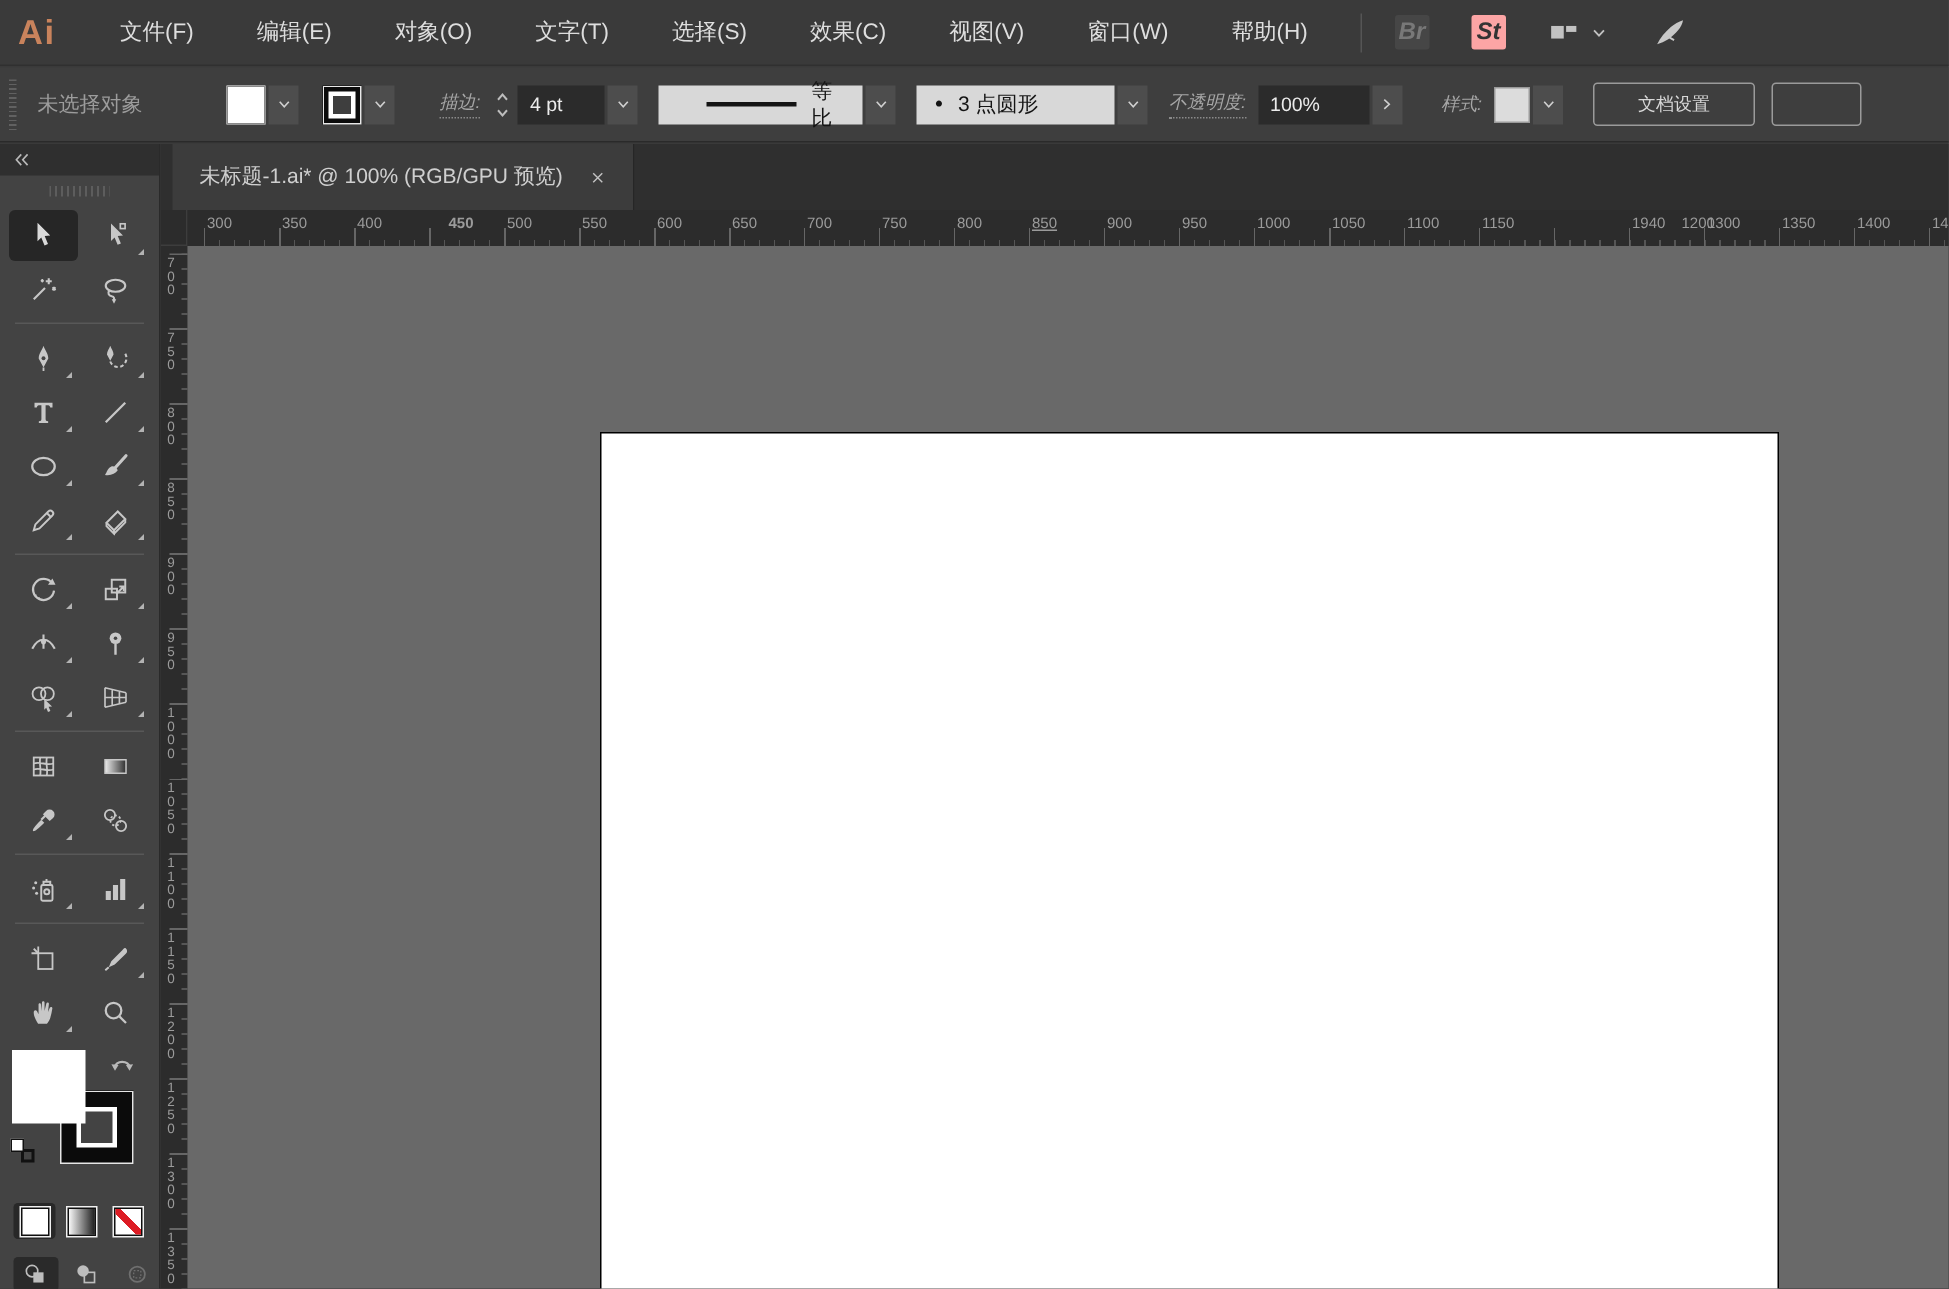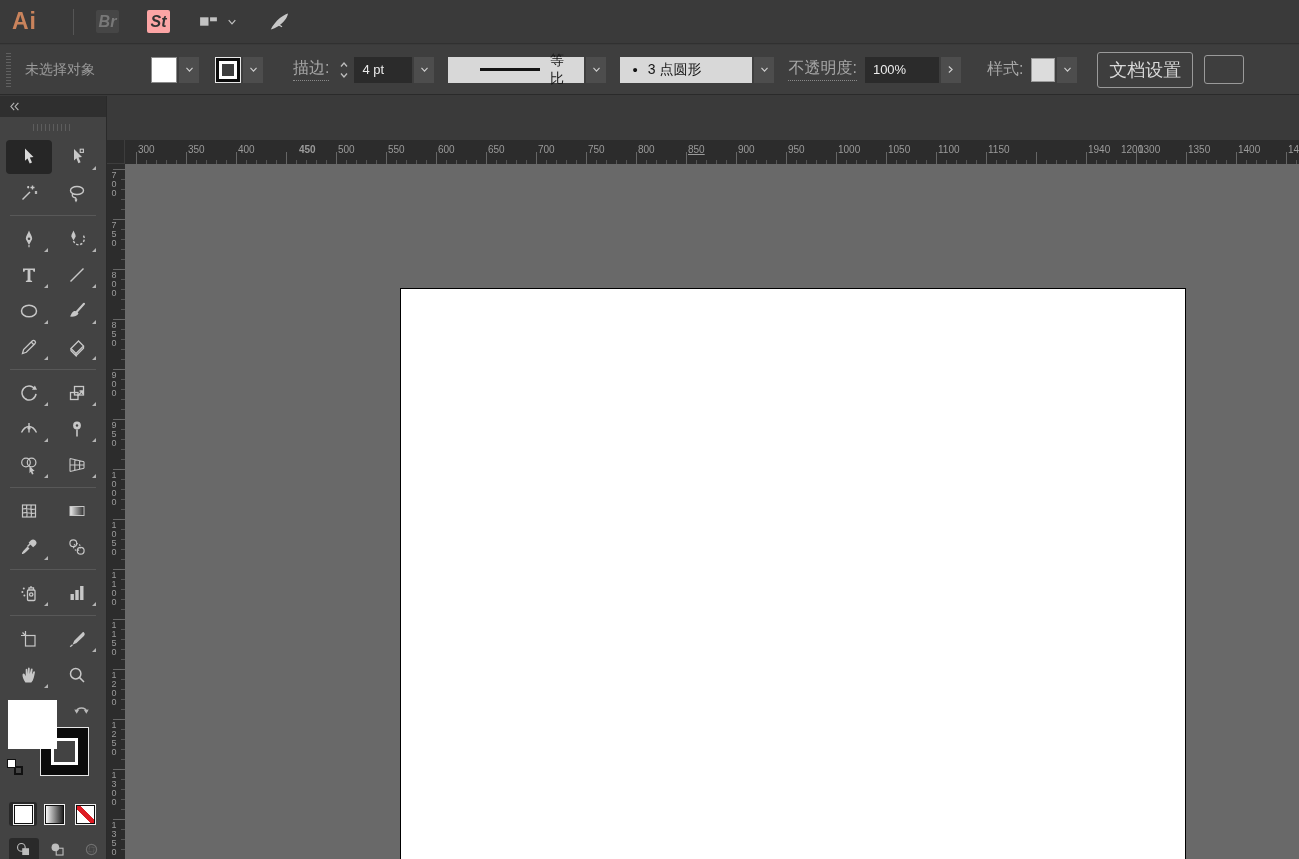--- a/index.html
+++ b/index.html
@@ -28,38 +28,38 @@
   .cb-grip { width:5px; height:34px; margin-left:6px;
     background:repeating-linear-gradient(to bottom,#616161 0 1px, transparent 1px 3px); }
   .status-text { color:#9c9c9c; font-size:14px; margin-left:14px; }
   .swatch-group { display:flex; align-items:center; }
   .swatch { width:26px; height:26px; position:relative; }
   .swatch-fill { background:#fff; box-shadow:inset 0 0 0 1px #8a8a8a; margin-left:56px; }
   .swatch-stroke { background:#0c0c0c; box-shadow:inset 0 0 0 1px #e8e8e8; margin-left:16px; }
   .swatch-stroke::after { content:''; position:absolute; inset:7px; background:#3e3e3e; box-shadow:0 0 0 3px #fff; }
   .chev-btn { width:20px; height:26px; background:#4d4d4d; display:flex; align-items:center;
     justify-content:center; margin-left:2px; color:#cfcfcf; }
-  .cb-label { color:#a6a6a6; font-size:16px; border-bottom:1px dotted #8a8a8a; padding-bottom:1px; }
+  .cb-label { color:#a6a6a6; font-size:12px; border-bottom:1px dotted #8a8a8a; padding-bottom:1px;font-style:italic; }
   .lbl-stroke { margin-left:30px; }
   .stepper { display:flex; flex-direction:column; gap:4px; margin-left:10px; color:#bdbdbd; }
   .field { background:#2b2b2b; color:#ececec; font-size:13px; height:26px; display:flex;
     align-items:center; padding:0 8px; }
   .field-stroke { width:58px; margin-left:5px; }
   .dd-light { background:#d8d8d8; color:#141414; height:26px; display:flex; align-items:center;
     font-size:14px; padding:0 10px; }
   .dd-profile { margin-left:14px; width:136px;padding-left:32px; }
   .profile-line { width:68px; height:3px; background:#141414; margin-right:10px; }
   .dd-brush { margin-left:14px; width:132px; }
   .brush-dot { font-size:15px; margin:0 10px 0 2px; }
   .lbl-opacity { margin-left:14px; }
   .field-opacity { width:74px; margin-left:8px; }
   .lbl-style { margin-left:26px; border-bottom:none; }
   .swatch-style { width:24px; height:24px; background:#dcdcdc; margin-left:8px; box-shadow:inset 0 0 0 1px #9a9a9a; }
-  .btn-outline { border:1px solid #9a9a9a; border-radius:3px; color:#d8d8d8; font-size:18px;
-    padding:5px 11px; margin-left:20px; white-space:nowrap; background:transparent; }
+  .btn-outline { border:1px solid #9a9a9a; border-radius:3px; color:#d8d8d8; font-size:12px;
+    padding:5px 29px; margin-left:20px; white-space:nowrap; background:transparent; }
   .btn-partial { width:40px; height:29px; margin-left:11px; flex:none; }
 
   
   .workspace { position:absolute; left:0; top:96px; right:0; bottom:0; }
 
   
   .dock { position:absolute; left:0; top:0; width:107px; height:100%; background:#434343;
     border-right:1px solid #2a2a2a; z-index:3; }
   .dock-header { height:21px; background:#2f2f2f; display:flex; align-items:center; padding-left:8px; color:#b9b9b9; }
   .tool-grip { width:40px; height:7px; margin:7px auto 9px auto;
@@ -337,20 +337,31 @@
       </symbol>
     <symbol id="sym-draw-inside" viewBox="0 0 20 20">
         <circle cx="10" cy="10" r="6" fill="none" stroke="currentColor" stroke-width="1.4"></circle>
         <rect x="7.2" y="7.2" width="5.6" height="5.6" fill="none" stroke="currentColor" stroke-width="1" stroke-dasharray="1.4 1.4"></rect>
       </symbol>
   </defs>
 </svg>
 
 <header class="menubar">
   <span class="ai-logo">Ai</span>
+  <nav class="menu-items">
+      <span class="menu-item">文件(F)</span>
+      <span class="menu-item">编辑(E)</span>
+      <span class="menu-item">对象(O)</span>
+      <span class="menu-item">文字(T)</span>
+      <span class="menu-item">选择(S)</span>
+      <span class="menu-item">效果(C)</span>
+      <span class="menu-item">视图(V)</span>
+      <span class="menu-item">窗口(W)</span>
+      <span class="menu-item">帮助(H)</span>
+    </nav>
   <span class="mb-sep"></span>
   <span class="badge badge-br">Br</span>
   <span class="badge badge-st">St</span>
   <span class="mb-icon ws-icon">
       <svg width="21" height="21">
         <use href="#sym-workspace"></use>
       </svg>
     </span>
   <span class="mb-icon ws-chev">
       <svg width="12" height="12">
@@ -666,20 +677,30 @@
           </svg>
         </span>
       <span class="mode-btn disabled">
           <svg width="17" height="17">
             <use href="#sym-draw-inside"></use>
           </svg>
         </span>
     </div>
   </aside>
 
+  <div class="tabstrip">
+    <div class="doc-tab">
+      <span class="doc-tab-title">未标题-1.ai* @ 100% (RGB/GPU 预览)</span>
+      <span class="tab-close">
+          <svg width="11" height="11">
+            <use href="#sym-close"></use>
+          </svg>
+        </span>
+    </div>
+  </div>
 
   <div class="ruler-corner"></div>
   <div class="ruler-h">
       <span class="rlabel" style="left: 13px;">300</span>
       <span class="rlabel" style="left: 63px;">350</span>
       <span class="rlabel" style="left: 113px;">400</span>
       <span class="rlabel" style="left: 174px; font-weight: bold;">450</span>
       <span class="rlabel" style="left: 213px;">500</span>
       <span class="rlabel" style="left: 263px;">550</span>
       <span class="rlabel" style="left: 313px;">600</span>

